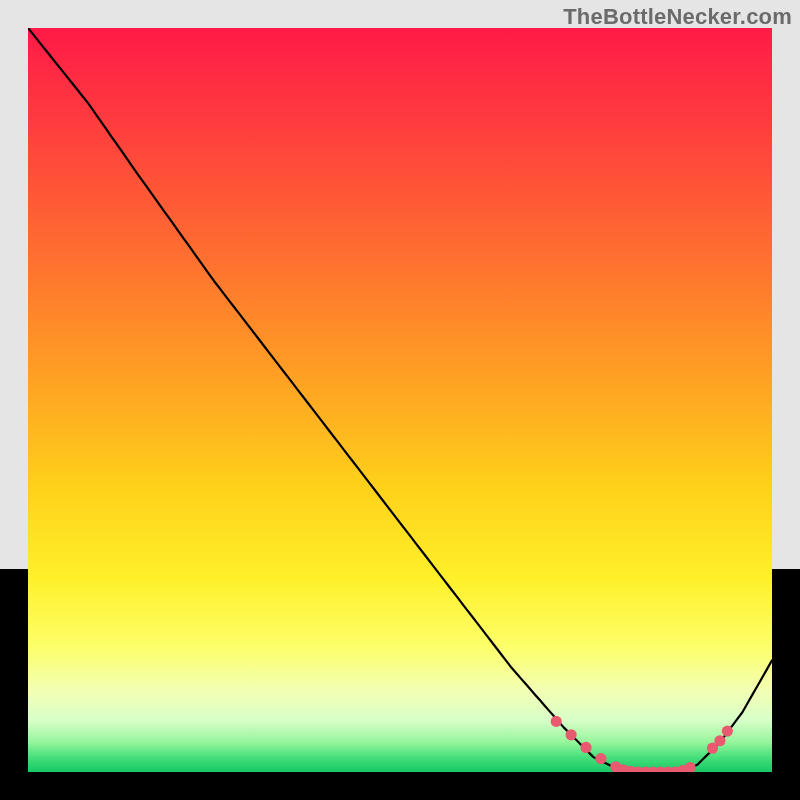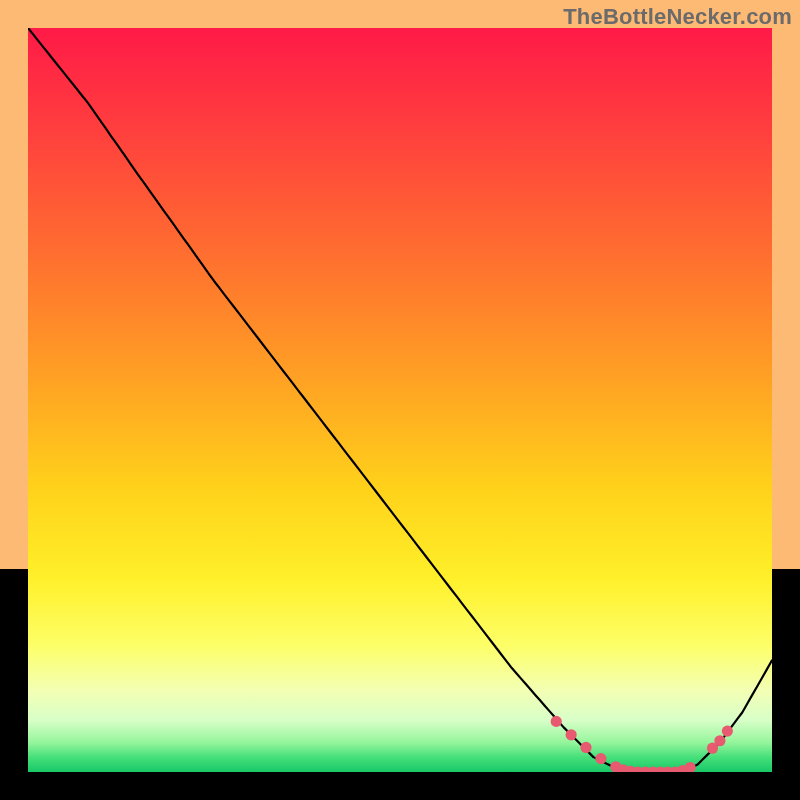--- a/index.html
+++ b/index.html
@@ -8,21 +8,21 @@
     width: 800px;
     height: 800px;
     background: #000;
     overflow: hidden;
     font-family: Arial, Helvetica, sans-serif;
   }
   .frame {
     position: relative;
     width: 800px;
     height: 569px;
-    background: #fdba74;
+    background: #e5e5e5;
   }
   .watermark {
     position: absolute;
     top: 4px;
     right: 8px;
     color: #6b6b6b;
     font-size: 22px;
     font-weight: 600;
     letter-spacing: 0.2px;
     z-index: 10;

